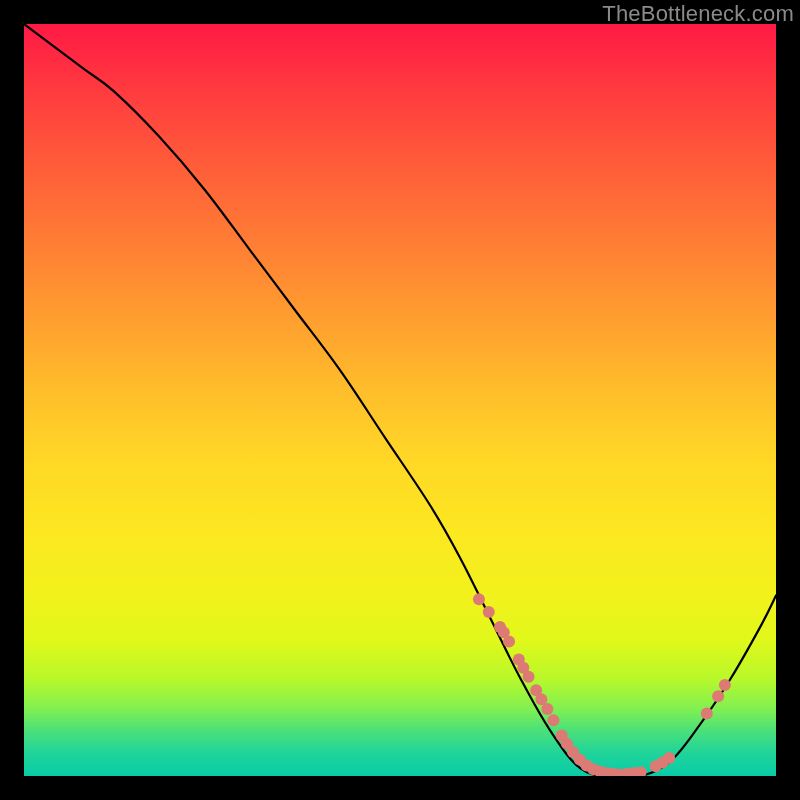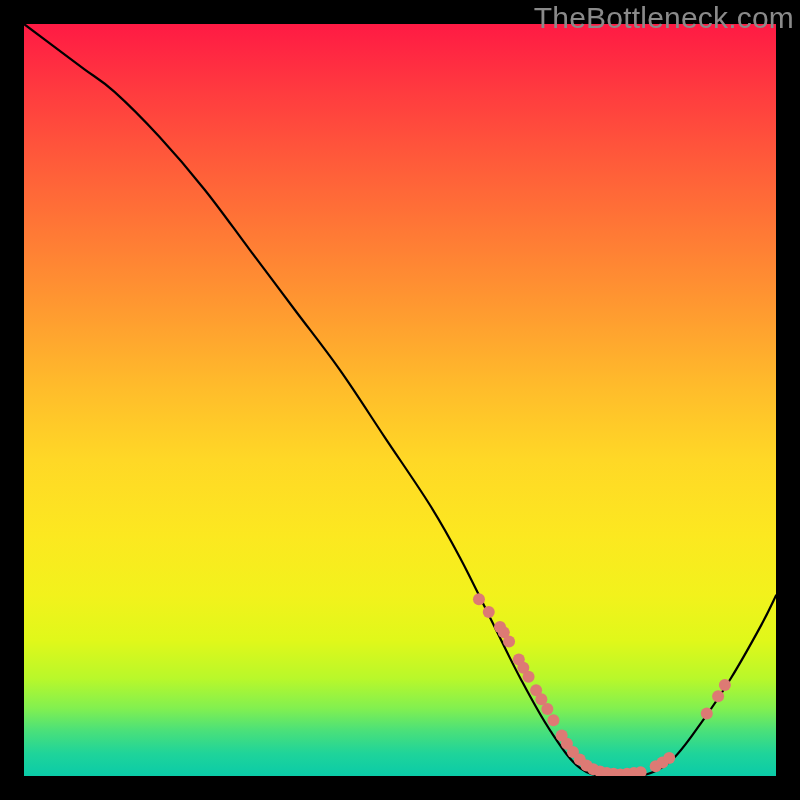--- a/index.html
+++ b/index.html
@@ -48,21 +48,21 @@
     left: 0;
     top: 0;
     width: 752px;
     height: 752px;
   }
   .watermark {
     position: absolute;
     right: 6px;
     top: 1px;
     font-family: Arial, Helvetica, sans-serif;
-    font-size: 30px;
+    font-size: 22px;
     font-weight: 500;
     color: #8a8a8a;
     letter-spacing: 0.2px;
   }
 </style>
 </head>
 <body>
 
 <div class="frame">
   <div class="gradient"></div>

